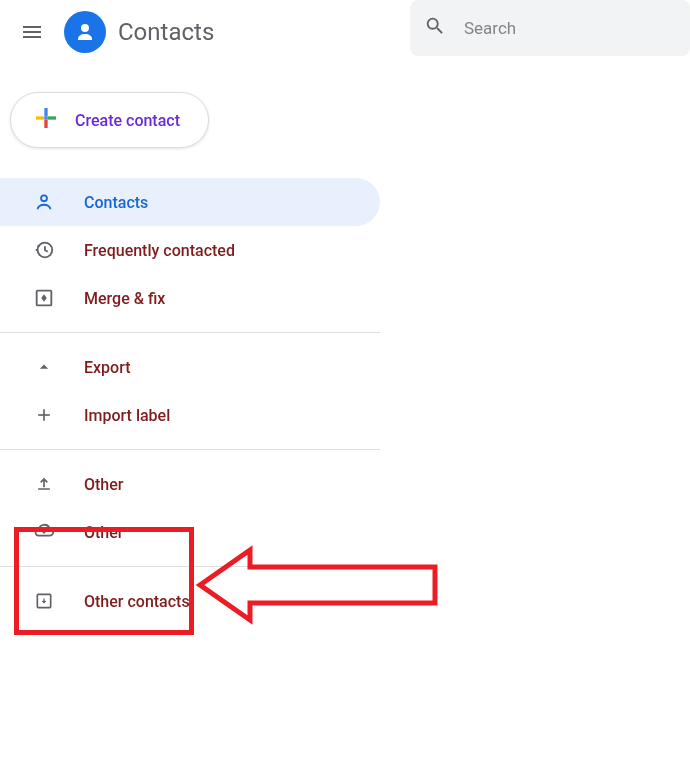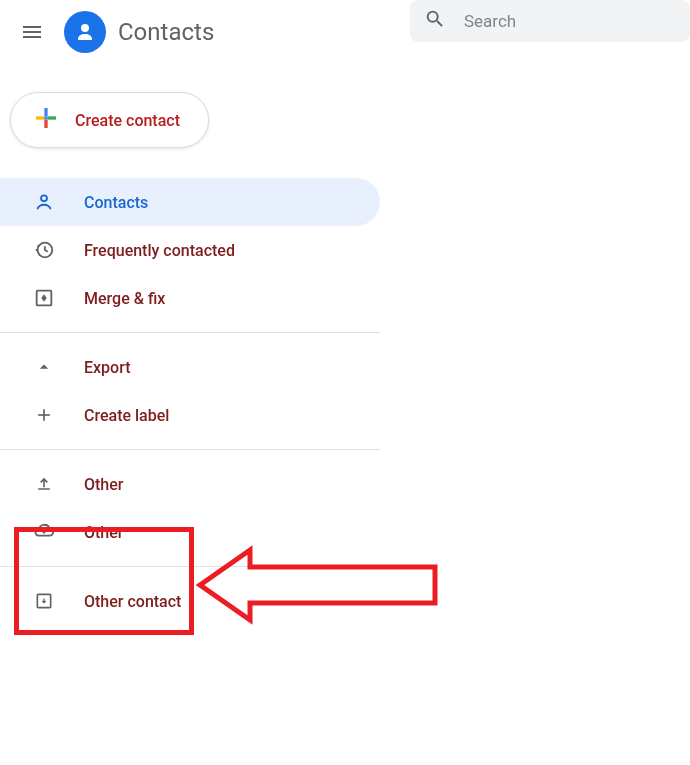--- a/index.html
+++ b/index.html
@@ -39,21 +39,21 @@
     font-size: 24px;
     color: #5f6368;
     margin-left: 12px;
     font-weight: 400;
   }
   .search-box {
     position: absolute;
     top: 0;
     right: 0;
     width: 280px;
-    height: 42px;
+    height: 56px;
     background: #f1f3f4;
     border-radius: 8px;
     display: flex;
     align-items: center;
     padding: 0 14px;
   }
   .search-icon {
     color: #5f6368;
     margin-right: 18px;
   }
@@ -71,21 +71,21 @@
     margin-left: 10px;
     height: 56px;
     padding: 0 28px 0 20px;
     border: 1px solid #dadce0;
     border-radius: 30px;
     box-shadow: 0 1px 3px rgba(60,64,67,0.15);
     background: #fff;
     cursor: pointer;
   }
   .plus-icon { margin-right: 14px; }
-  .create-label { font-size: 16px; color: #b91c1c; font-weight: 500; }
+  .create-label { font-size: 16px; color: #6d28d9; font-weight: 500; }
   .nav-group { margin-top: 30px; }
   .nav-item {
     display: flex;
     align-items: center;
     height: 48px;
     padding-left: 32px;
     border-radius: 0 24px 24px 0;
     font-size: 16px;
     color: #7f1d1d;
     cursor: pointer;
@@ -202,21 +202,21 @@
     </span>
     <span>Export</span>
   </div>
   <div class="nav-item">
     <span class="nav-icon">
       <svg width="20" height="20" viewBox="0 0 24 24" fill="#5f6368">
           <path d="M11 5h2v14h-2z"></path>
           <path d="M5 11h14v2H5z"></path>
         </svg>
     </span>
-    <span>Create label</span>
+    <span>Import label</span>
   </div>
 
   <hr class="divider">
 
   <div class="nav-item">
     <span class="nav-icon">
       <svg width="20" height="20" viewBox="0 0 24 24" fill="none" stroke="#5f6368" stroke-width="2">
           <path d="M12 16V6M8 10l4-4 4 4M5 18h14"></path>
         </svg>
     </span>
@@ -234,20 +234,20 @@
 
   <hr class="divider">
 
   <div class="nav-item">
     <span class="nav-icon">
       <svg width="20" height="20" viewBox="0 0 24 24" fill="none" stroke="#5f6368" stroke-width="2">
           <rect x="4" y="4" width="16" height="16" rx="1"></rect>
           <path d="M12 9v5m-2-2l2 2 2-2" stroke-width="1.5"></path>
         </svg>
     </span>
-    <span>Other contact</span>
+    <span>Other contacts</span>
   </div>
 </div>
 
 <div class="annot-rect" style="left:14px; top:527px; width:180px; height:108px;"></div>
 <svg class="annot-arrow" style="left:195px; top:545px;" width="250" height="80" viewBox="0 0 250 80">
   <path d="M 5 40 L 55 5 L 55 22 L 240 22 L 240 58 L 55 58 L 55 75 Z" fill="none" stroke="#ec1c24" stroke-width="5" stroke-linejoin="miter"></path>
 </svg>
 
 </body></html>

